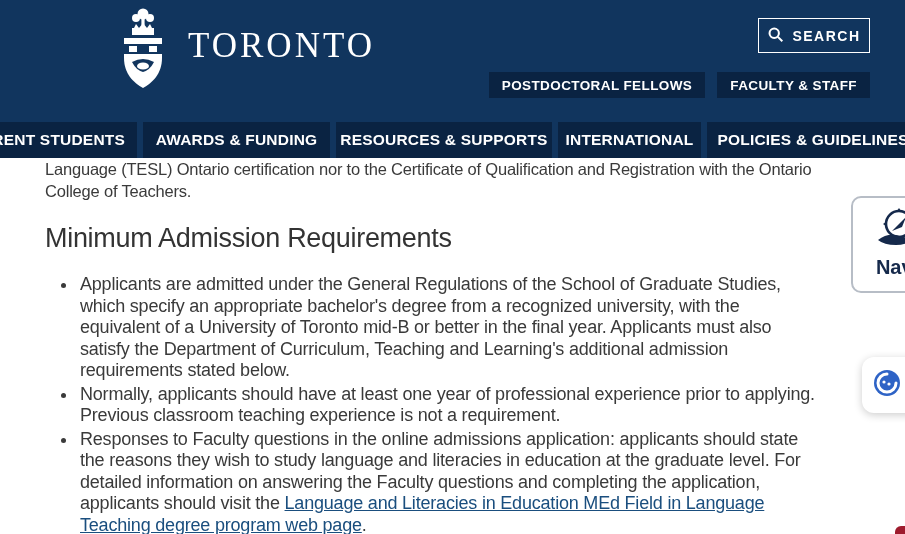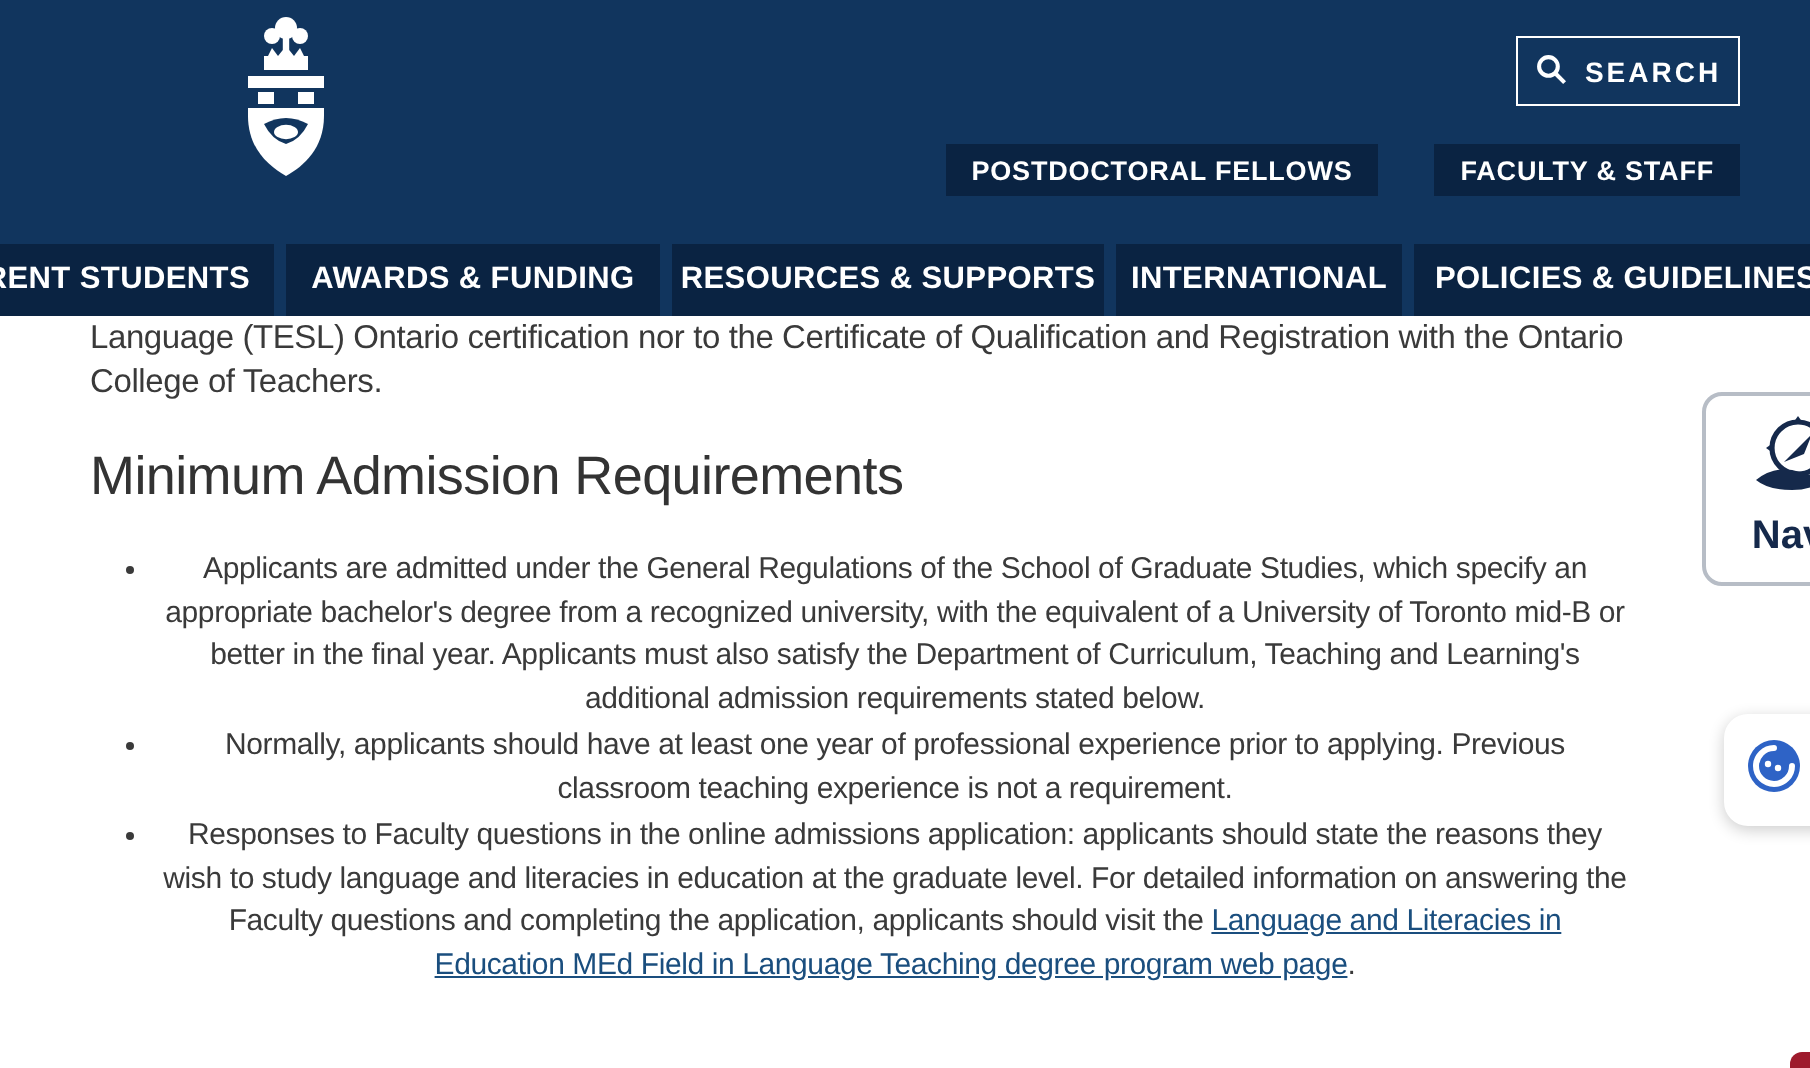--- a/index.html
+++ b/index.html
@@ -28,21 +28,21 @@
   .search-btn{
     position:absolute;top:18px;left:758px;width:112px;height:35px;
     border:1.5px solid #ffffff;background:transparent;color:#ffffff;
     display:flex;align-items:center;justify-content:center;gap:8px;
     font-size:14px;letter-spacing:1.5px;font-weight:600;cursor:pointer;
     box-sizing:border-box;font-family:"Liberation Sans", sans-serif;
   }
   .search-btn svg{width:17px;height:17px;}
   .quick-links{
     position:absolute;top:72px;left:0;width:870px;
-    display:flex;justify-content:flex-end;gap:28px;
+    display:flex;justify-content:flex-end;gap:12px;
   }
   .chip{
     background:#0a2342;color:#ffffff;height:26px;
     display:flex;align-items:center;padding:0 13px;
     font-size:13.5px;font-weight:600;letter-spacing:.4px;white-space:nowrap;
     cursor:pointer;
   }
   
   .navbar{
     position:absolute;top:122px;left:0;width:910px;height:36px;
@@ -67,23 +67,22 @@
   .content-inner{padding:1px 0 0 45px;width:770px;}
   .intro{
     margin:0 0 21px 0;font-size:16.5px;line-height:21.5px;letter-spacing:-0.2px;
   }
   .page-heading{
     margin:0 0 20px 0;font-size:27px;font-weight:400;color:#333333;
     letter-spacing:-0.3px;line-height:1.15;
   }
   ul.req-list{margin:0;padding:0 0 0 33px;}
   ul.req-list li{
-    font-size:15px;line-height:21.5px;letter-spacing:-0.2px;margin:0 0 2px 0;
+    font-size:18px;line-height:21.5px;letter-spacing:-0.2px;margin:0 0 2px 0;
     padding-left:2px;
-    text-align:center;
   }
   .inline-link{color:#1a4e7e;text-decoration:underline;cursor:pointer;}
   
   .navi-card{
     position:absolute;top:196px;left:851px;width:92px;height:97px;
     background:#ffffff;border:2px solid #b7bdc6;border-radius:10px;
     box-sizing:border-box;display:flex;flex-direction:column;align-items:center;
     justify-content:flex-start;padding-top:8px;cursor:pointer;
   }
   .navi-card .navi-label{
@@ -120,20 +119,21 @@
 
         <path d="M14 32 h38 v20 c0 16 -10 25 -19 30 c-9 -5 -19 -14 -19 -30 z" fill="#ffffff"></path>
         <rect x="14" y="38" width="38" height="10" fill="#11355e"></rect>
         <rect x="19" y="40" width="8" height="6" fill="#ffffff"></rect>
         <rect x="39" y="40" width="8" height="6" fill="#ffffff"></rect>
         <path d="M22 56 q11 -6 22 0 q-4 8 -11 10 q-7 -2 -11 -10 z" fill="#11355e"></path>
         <ellipse cx="33" cy="60" rx="6" ry="3.6" fill="#ffffff"></ellipse>
       </svg>
     </span>
     <span class="wordmark">
+      <div class="line2">TORONTO</div>
     </span>
   </a>
 
   <button class="search-btn">
     <span>
       <svg viewBox="0 0 20 20" fill="none" stroke="#ffffff" stroke-width="2.4">
         <circle cx="8.5" cy="8.5" r="5.5"></circle>
         <line x1="12.8" y1="12.8" x2="18" y2="18"></line>
       </svg>
     </span>

